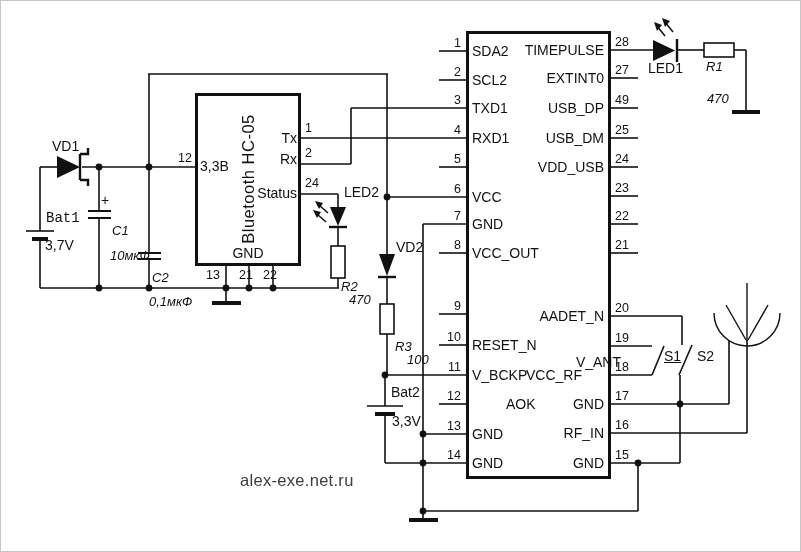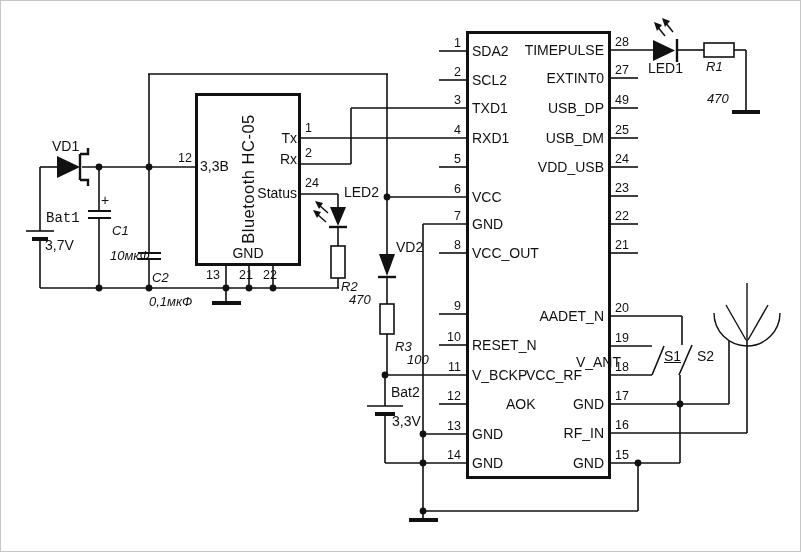--- a/index.html
+++ b/index.html
@@ -297,13 +297,14 @@
   <span class="lbl it" style="left:394px;top:304px;">R3</span>
   <span class="lbl it" style="left:394px;top:317px;padding-left:12px;">100</span>
   <span class="lbl" style="left:390px;top:385px;">Bat2</span>
   <span class="lbl" style="left:391px;top:414px;">3,3V</span>
   <span class="lbl" style="left:647px;top:61px;">LED1</span>
   <span class="lbl it" style="left:705px;top:24px;">R1</span>
   <span class="lbl it" style="left:706px;top:56px;">470</span>
   <span class="lbl" style="left:663px;top:349px;text-decoration:underline;">S1</span>
   <span class="lbl" style="left:696px;top:349px;">S2</span>
 
+  <div class="watermark">alex-exe.net.ru</div>
 </div>
 
 </body></html>

